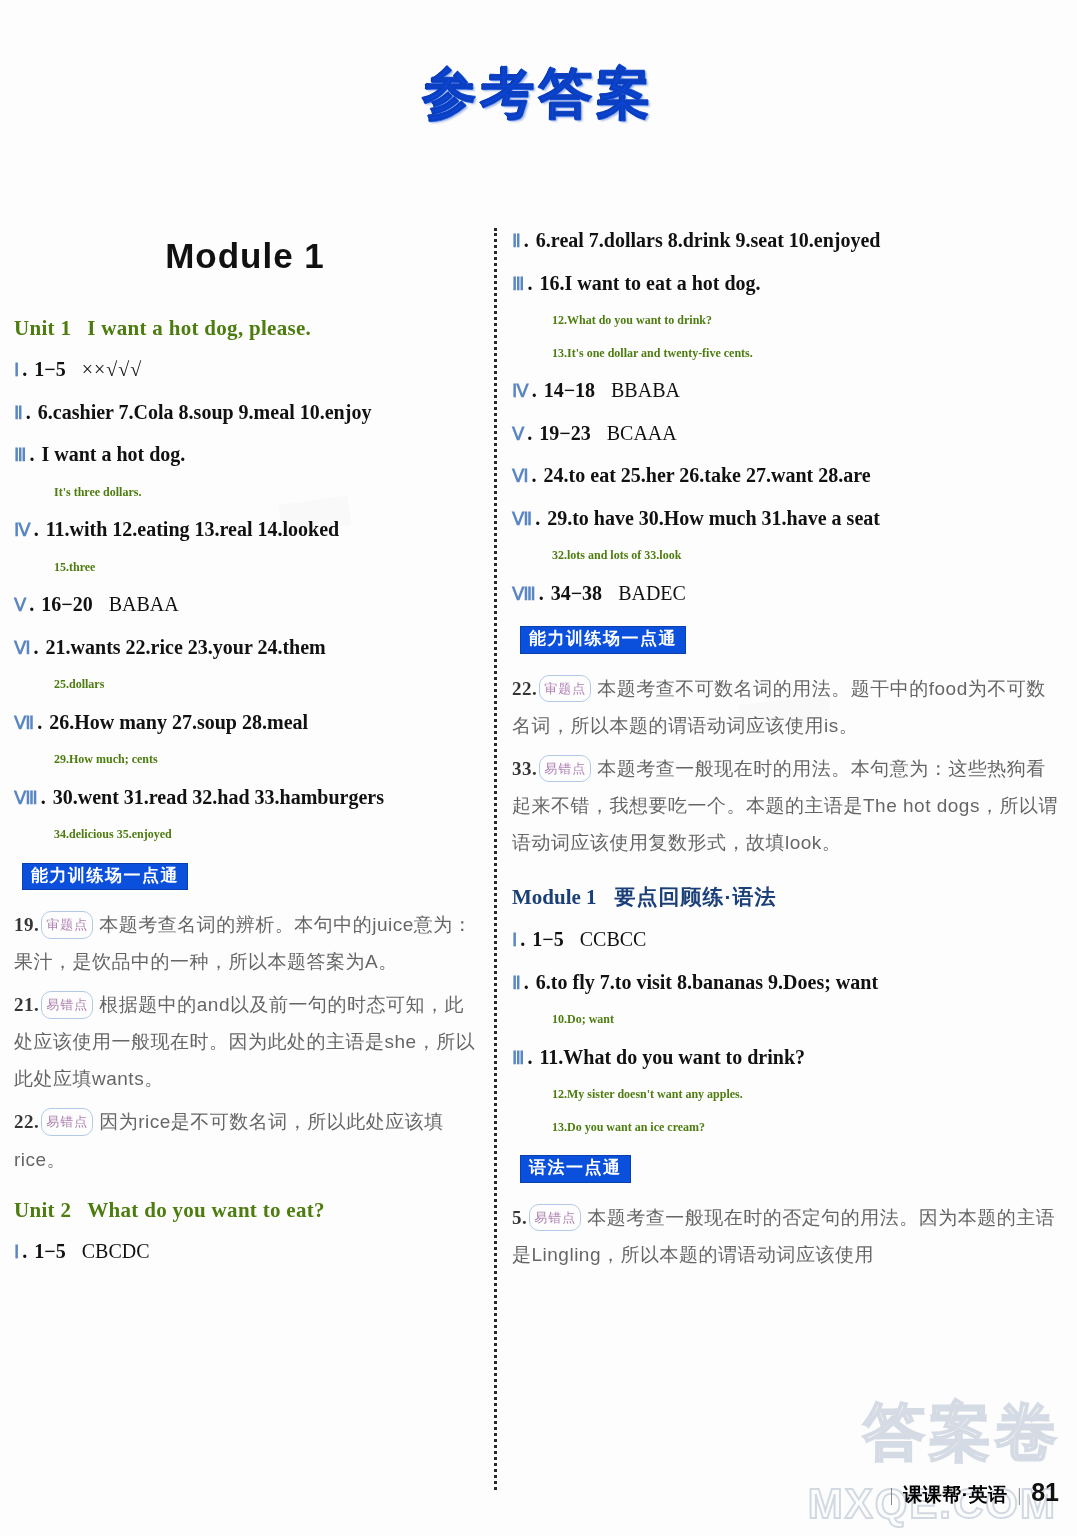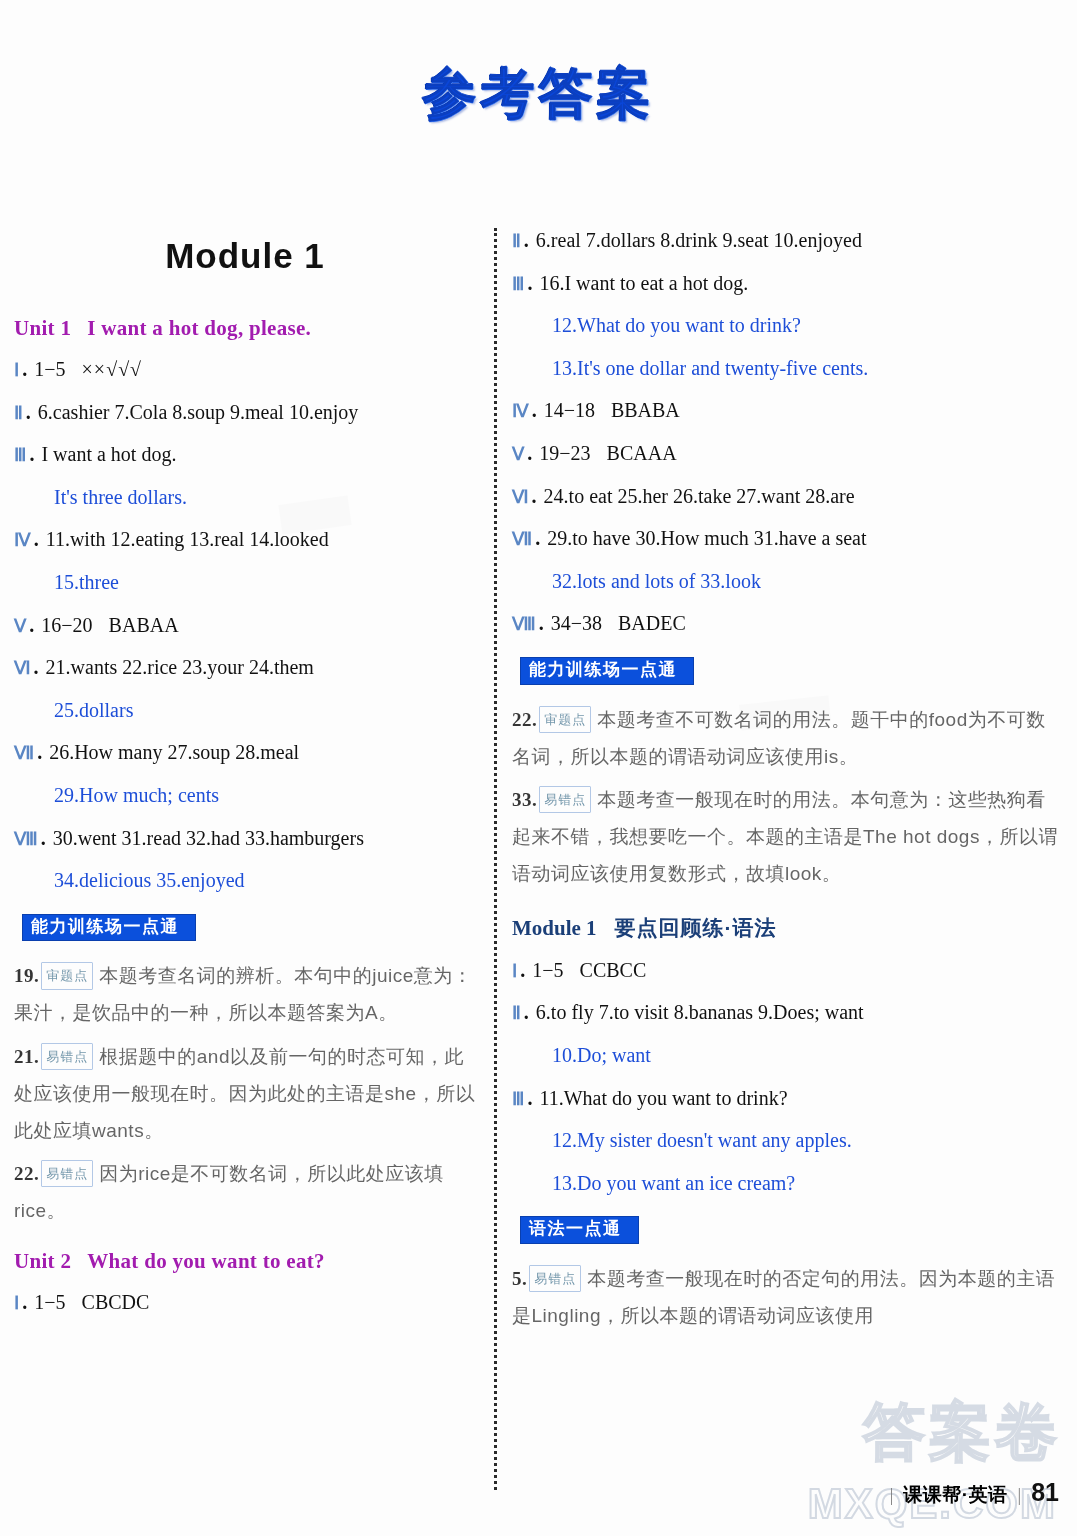--- a/index.html
+++ b/index.html
@@ -73,21 +73,21 @@
     text-align: center;
     letter-spacing: 1px;
     margin: 8px 0 40px 0;
   }
 
   
   .unit-head {
     font-family: "Liberation Serif", serif;
     font-weight: bold;
     font-size: 21px;
-    color: #a21caf;
+    color: #4d7c0f;
     margin: 0 0 16px 0;
     letter-spacing: .3px;
   }
   .unit-head .u-title { margin-left: 16px; }
 
   
   .mod-review {
     font-family: "Liberation Serif", serif;
     font-weight: bold;
     font-size: 21px;
@@ -110,64 +110,64 @@
   }
   .rn {
     color: #5a86c4;
     font-weight: bold;
     font-family: "Liberation Sans", sans-serif;
     font-size: 18px;
     letter-spacing: 0px;
     margin-right: 3px;
   }
   .rn-dot { color: #111; font-weight: bold; margin-right: 7px; }
-  .ans { font-weight: normal; }
+  .ans { font-weight: bold; }
   .ans-plain { font-weight: normal; }
   .arow-ind {
     display: block;
-    font-size: 20px;
-    color: #1d4ed8;
+    font-size: 12px;
+    color: #4d7c0f;
     margin: 0 0 17px 40px;
     line-height: 1.28;
   }
   .gap { display:inline-block; width: 16px; }
   .checks { font-weight: normal; font-size: 20px; letter-spacing: 1px; }
 
   
   .badge {
     display: inline-block;
     background: #0b50dc;
     color: #ffffff;
     font-family: "Liberation Sans", sans-serif;
     font-weight: bold;
     font-size: 17px;
     letter-spacing: 1.5px;
-    padding: 3px 16px 4px 8px;
+    padding: 3px 8px 4px 8px;
     border: 1px solid #0a3fae;
     margin: 3px 0 16px 8px;
     line-height: 1.1;
   }
 
   
   .note {
     font-family: "Liberation Serif", serif;
     font-size: 19px;
     color: #2a2a2a;
     line-height: 1.95;
     margin: 0 0 6px 0;
     letter-spacing: .5px;
     opacity: .88;
     filter: blur(.22px);
   }
   .note .num { font-weight: bold; color: #1a1a1a; }
   .note .tagbox {
     display: inline-block;
     border: 1px solid #7ba2d6;
-    border-radius: 1px;
-    color: #0c4a6e;
+    border-radius: 10px;
+    color: #701a75;
     font-family: "Liberation Sans", sans-serif;
     font-size: 13px;
     letter-spacing: 1px;
     padding: 0 4px;
     margin: 0 6px 0 2px;
     opacity: .65;
     filter: blur(.5px);
     vertical-align: 2px;
   }
   .note .cn { font-family: "Liberation Sans", sans-serif; opacity: .82; }

